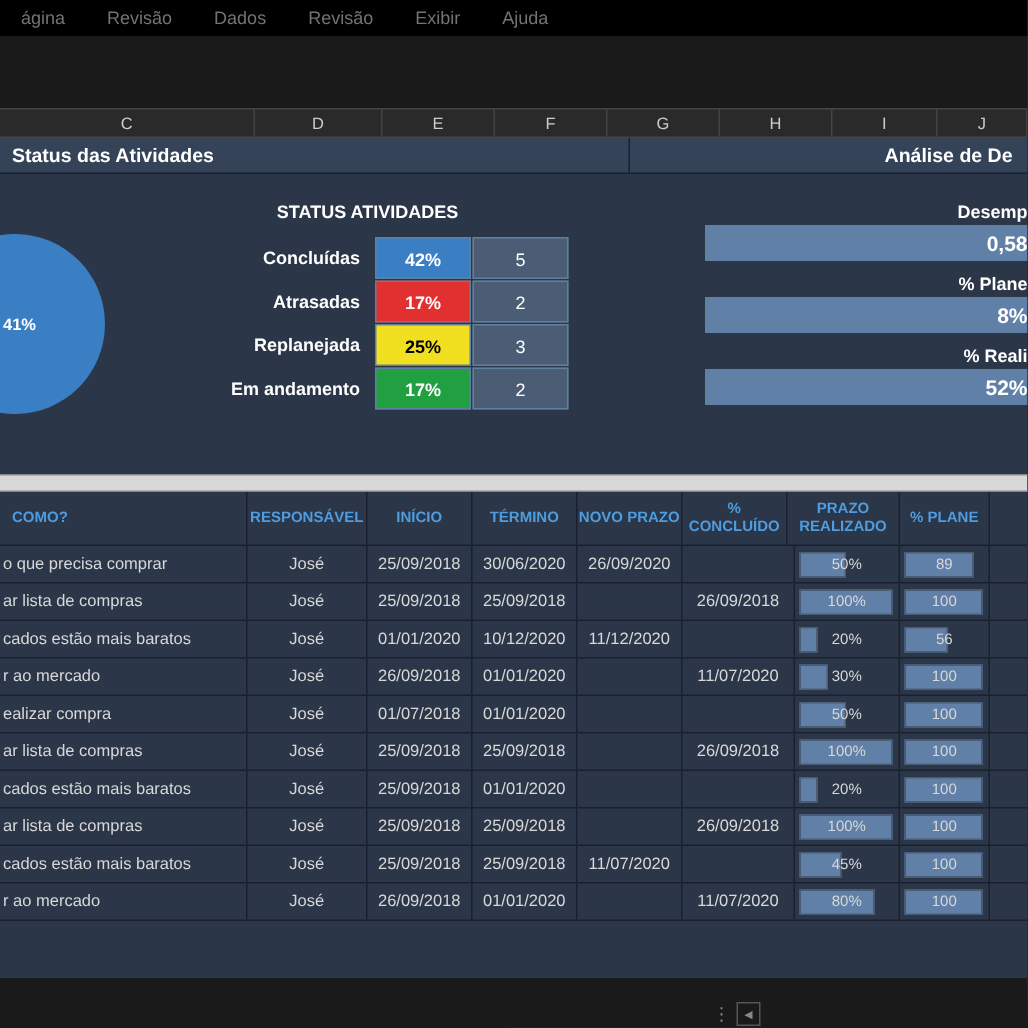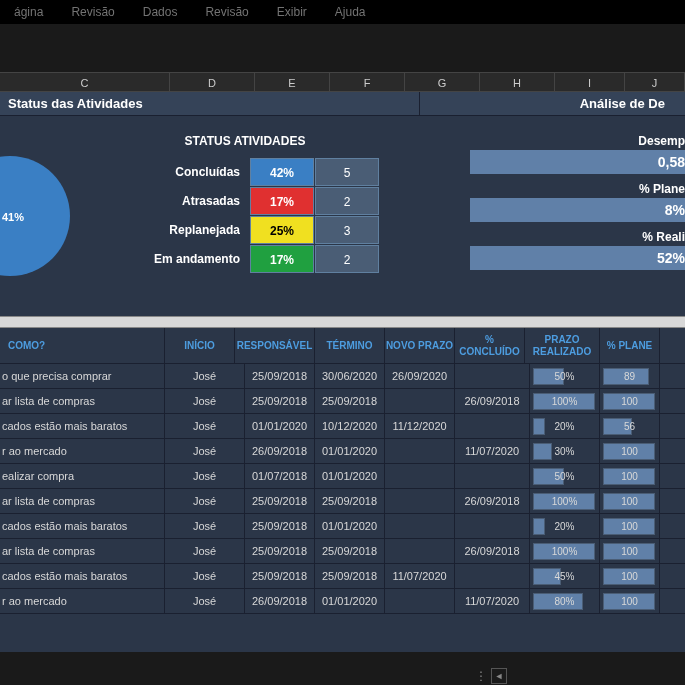--- a/index.html
+++ b/index.html
@@ -55,21 +55,21 @@
   text-align: left;
   padding-left: 8px;
   font-weight: bold;
   font-size: 13px;
   line-height: 24px;
   border-right: 1px solid #1a2030;
 }
 .title-right {
   flex: 1;
   text-align: right;
-  padding-right: 20px;
+  padding-right: 10px;
   font-weight: bold;
   font-size: 13px;
   line-height: 24px;
 }
 .top-area {
   display: flex;
   height: 200px;
 }
 .pie-area {
   width: 70px;
@@ -312,22 +312,22 @@
       <div class="metric-val">8%</div>
       <div class="metric-lbl">% Reali</div>
       <div class="metric-val">52%</div>
     </div>
   </div>
 
   <div class="divider"></div>
 
   <div class="data-header" id="data-header">
       <div class="dh w0">COMO?</div>
+      <div class="dh w1">RESPONSÁVEL</div>
       <div class="dh w2">INÍCIO</div>
-      <div class="dh w1">RESPONSÁVEL</div>
       <div class="dh w3">TÉRMINO</div>
       <div class="dh w4">NOVO PRAZO</div>
       <div class="dh w6">% CONCLUÍDO</div>
       <div class="dh w5">PRAZO REALIZADO</div>
       <div class="dh w7">% PLANE</div>
     </div>
   <div id="data-body">
       <div class="data-row">
         <div class="dc w0 left">o que precisa comprar</div>
         <div class="dc w1">José</div>

